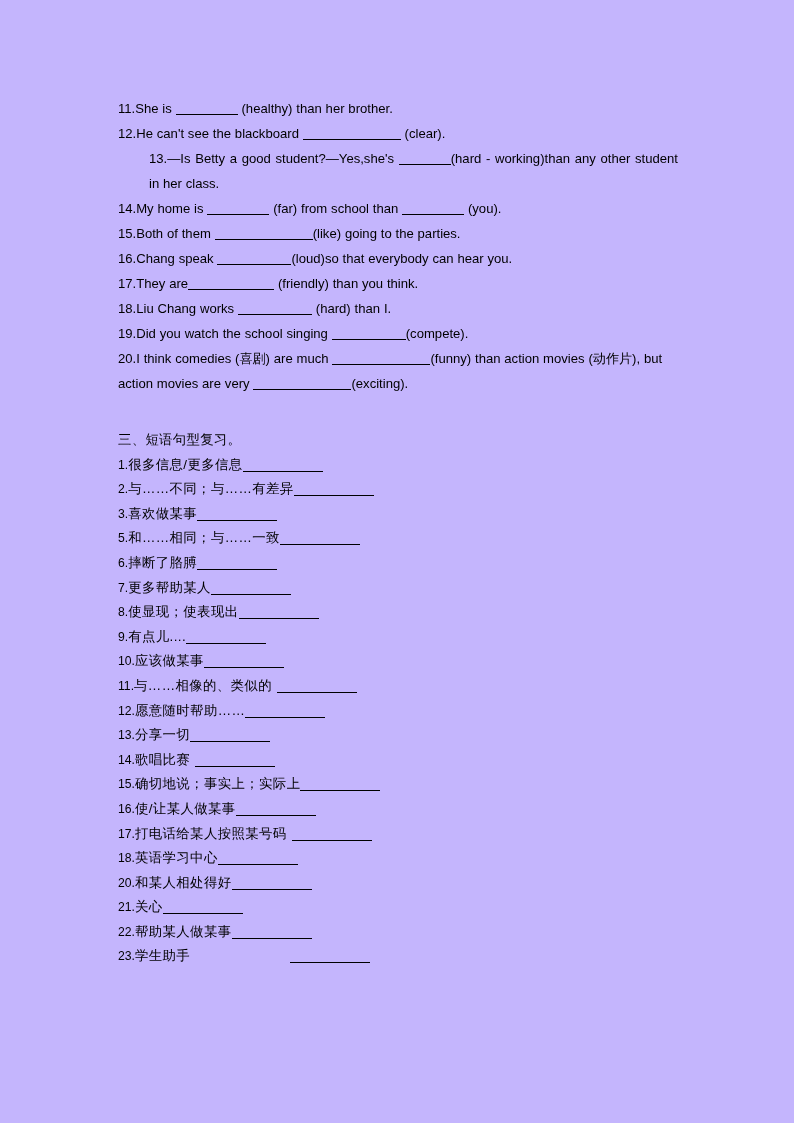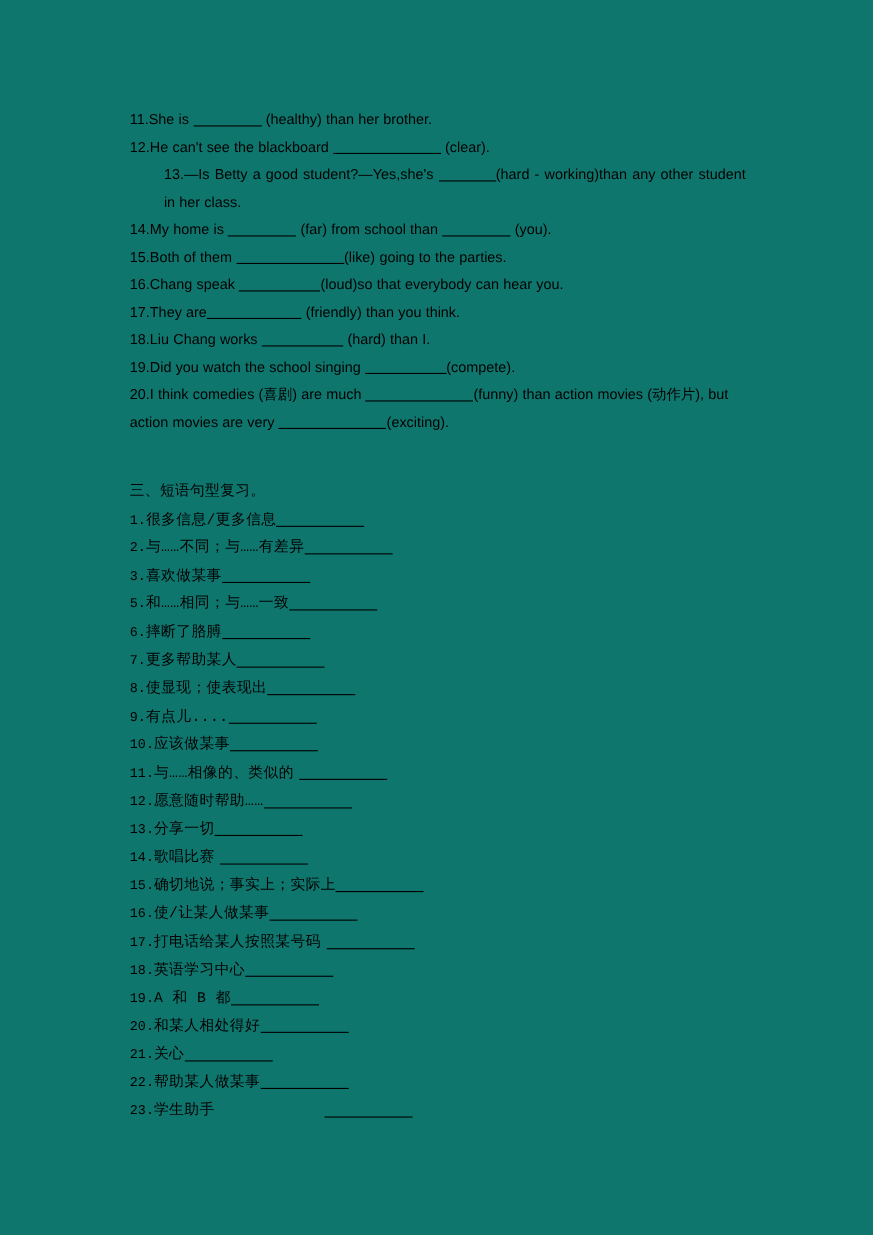--- a/index.html
+++ b/index.html
@@ -16,21 +16,21 @@
     color: #000000;
     -webkit-font-smoothing: antialiased;
   }
 
   .page {
     position: absolute;
     left: 0;
     top: 0;
     width: 794px;
     height: 1123px;
-    background: #0f766e;
+    background: #c4b5fd;
     overflow: hidden;
   }
 
   
   .content {
     position: absolute;
     left: 118px;
     top: 96px;
     width: 560px;
   }
@@ -58,22 +58,21 @@
     height: 12px;
   }
   .b-s  { width: 52px; }
   .b-m  { width: 62px; }
   .b-l  { width: 74px; }
   .b-xl { width: 86px; }
   .b-xxl{ width: 98px; }
 
   
   .cn-section {
-    margin-top: 40px;
-    font-family: Liberation Mono, monospace;
+    margin-top: 32px;
   }
   .cn-heading {
     font-size: 13.4px;
     line-height: 24.6px;
     letter-spacing: 0.3px;
   }
   .cn-list {
     margin: 0;
     padding: 0;
     list-style: none;
@@ -139,21 +138,20 @@
           <div class="cn-item"><span class="cn-num">9.</span><span class="cn-text">有点儿....</span><span class="cn-blank"></span></div>
           <div class="cn-item"><span class="cn-num">10.</span><span class="cn-text">应该做某事</span><span class="cn-blank"></span></div>
           <div class="cn-item"><span class="cn-num">11.</span><span class="cn-text">与……相像的、类似的</span><span class="cn-pre-gap"></span><span class="cn-blank"></span></div>
           <div class="cn-item"><span class="cn-num">12.</span><span class="cn-text">愿意随时帮助……</span><span class="cn-blank"></span></div>
           <div class="cn-item"><span class="cn-num">13.</span><span class="cn-text">分享一切</span><span class="cn-blank"></span></div>
           <div class="cn-item"><span class="cn-num">14.</span><span class="cn-text">歌唱比赛</span><span class="cn-pre-gap"></span><span class="cn-blank"></span></div>
           <div class="cn-item"><span class="cn-num">15.</span><span class="cn-text">确切地说；事实上；实际上</span><span class="cn-blank"></span></div>
           <div class="cn-item"><span class="cn-num">16.</span><span class="cn-text">使/让某人做某事</span><span class="cn-blank"></span></div>
           <div class="cn-item"><span class="cn-num">17.</span><span class="cn-text">打电话给某人按照某号码</span><span class="cn-pre-gap"></span><span class="cn-blank"></span></div>
           <div class="cn-item"><span class="cn-num">18.</span><span class="cn-text">英语学习中心</span><span class="cn-blank"></span></div>
-          <div class="cn-item"><span class="cn-num">19.</span><span class="cn-text">A 和 B 都</span><span class="cn-blank"></span></div>
           <div class="cn-item"><span class="cn-num">20.</span><span class="cn-text">和某人相处得好</span><span class="cn-blank"></span></div>
           <div class="cn-item"><span class="cn-num">21.</span><span class="cn-text">关心</span><span class="cn-blank"></span></div>
           <div class="cn-item"><span class="cn-num">22.</span><span class="cn-text">帮助某人做某事</span><span class="cn-blank"></span></div>
           <div class="cn-item"><span class="cn-num">23.</span><span class="cn-text">学生助手</span><span class="cn-pre-gap-big"></span><span class="cn-blank"></span></div>
         </div>
     </div>
 
   </div>
 </div>
 

